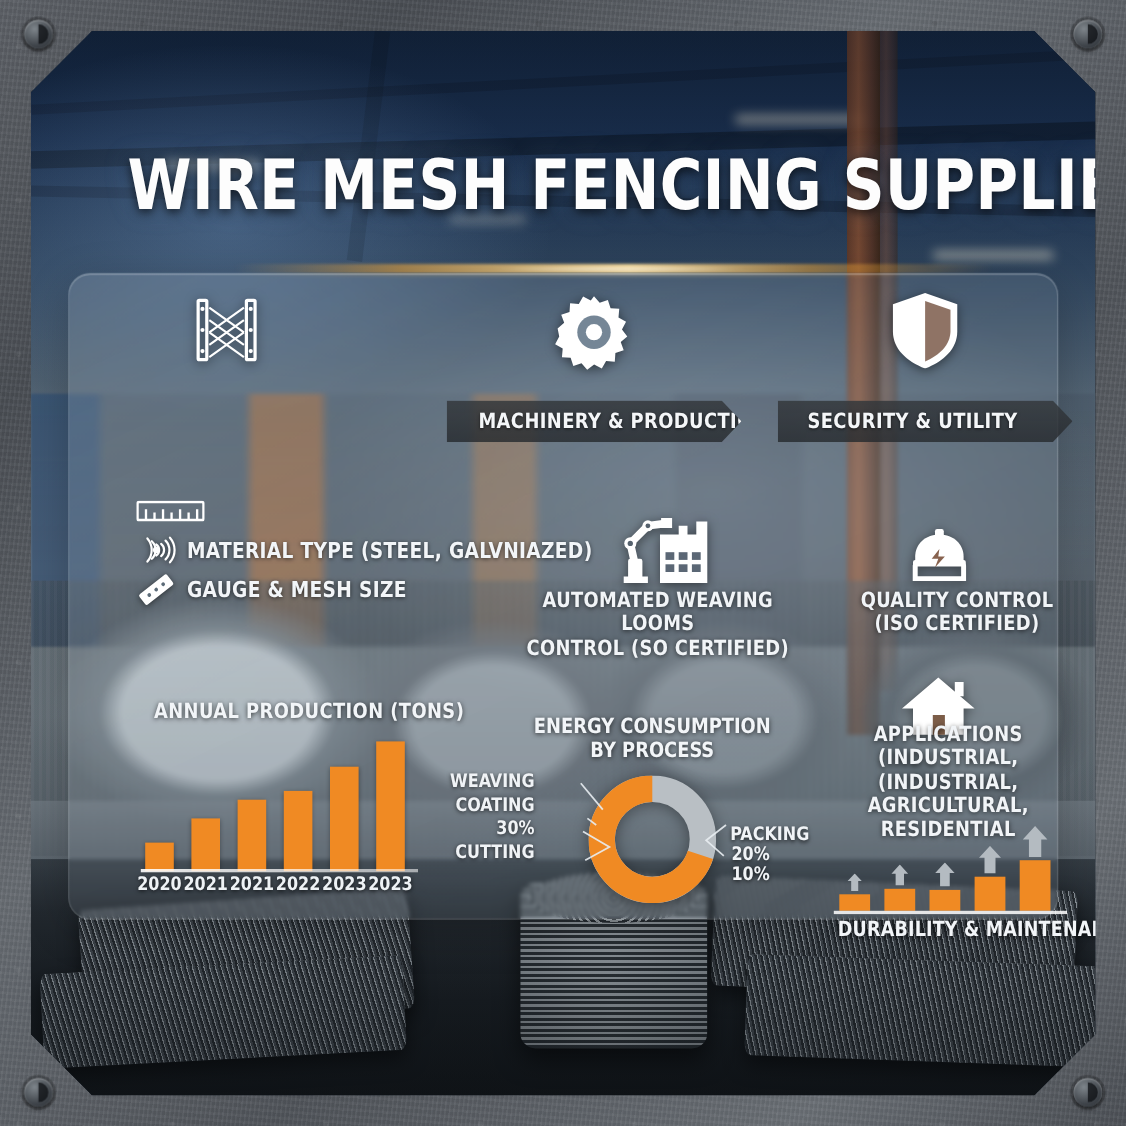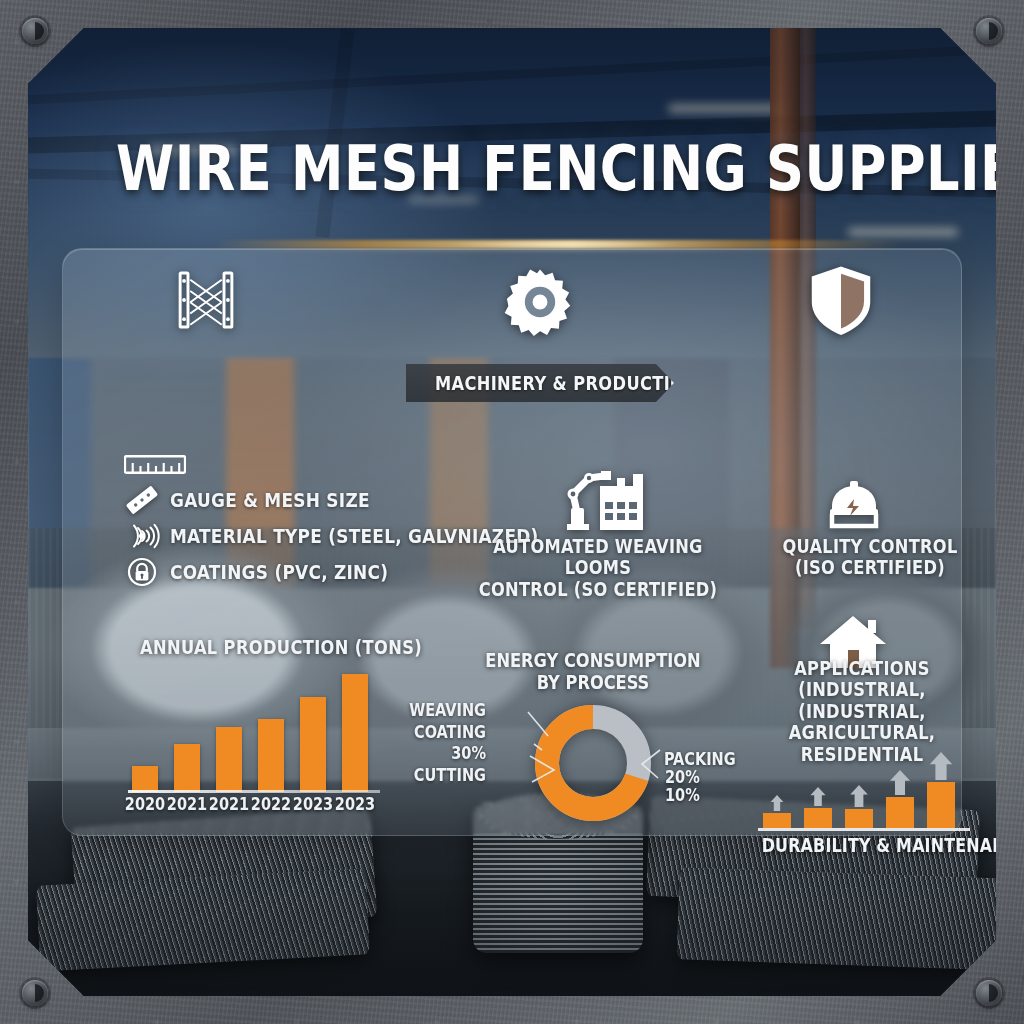--- a/index.html
+++ b/index.html
@@ -384,73 +384,64 @@
       <div class="cat-icon" style="left:777px; top:235px;">
         <svg viewBox="0 0 64 64">
           <path fill="#ffffff" d="M32 3 L58 12 v22c0 14-11 24-26 30C17 58 6 48 6 34V12z"></path>
           <path fill="rgba(105,68,50,0.75)" d="M32 9.5 L52.5 16.5v17.2c0 11.4-9 19.6-20.5 24.6z"></path>
         </svg>
       </div>
 
       <div class="ribbon" style="left:378px; top:336px; width:268px;">
         <span>MACHINERY &amp; PRODUCTION</span>
       </div>
+      <div class="ribbon" style="left:679px; top:336px; width:268px;">
+        <span>SECURITY &amp; UTILITY</span>
+      </div>
 
       <div class="ruler-top">
         <svg viewBox="0 0 64 20">
           <rect x="1" y="1" width="62" height="17" rx="1.5" fill="none" stroke="#ffffff" stroke-width="2.4"></rect>
           <g stroke="#ffffff" stroke-width="2.2">
             <path d="M9 18 V8 M17 18 V11 M25 18 V8 M33 18 V11 M41 18 V8 M49 18 V11 M57 18 V8"></path>
           </g>
         </svg>
       </div>
 
       <div class="feat-list">
-        <div class="feat-row">
-          <span class="feat-ico">
-            <svg viewBox="0 0 36 30">
-              <g transform="rotate(-38 18 15)">
-                <rect x="2" y="9" width="32" height="12" rx="2" fill="#ffffff"></rect>
-                <g fill="#5c6b78">
-                  <circle cx="10" cy="15" r="1.7"></circle>
-                    <circle cx="18" cy="15" r="1.7"></circle>
-                    <circle cx="26" cy="15" r="1.7"></circle>
-                </g>
-              </g>
-            </svg>
-          </span>
-          <span class="feat-txt">GAUGE &amp; MESH SIZE</span>
-        </div>
         <div class="feat-row">
           <span class="feat-ico">
             <svg viewBox="0 0 36 30">
               <g fill="none" stroke="#ffffff" stroke-width="2" stroke-linecap="round">
                 <path d="M18 10a6 6 0 0 1 0 10"></path>
                 <path d="M14 7a11 11 0 0 1 0 16"></path>
                 <path d="M10 4.5a16 16 0 0 1 0 21"></path>
                 <path d="M22.5 9.5a7 7 0 0 1 0 11"></path>
                 <path d="M26.5 6.5a12 12 0 0 1 0 17"></path>
                 <path d="M30.5 3.8a17 17 0 0 1 0 22.4"></path>
               </g>
               <circle cx="18" cy="15" r="3" fill="#ffffff"></circle>
             </svg>
           </span>
           <span class="feat-txt">MATERIAL TYPE (STEEL, GALVNIAZED)</span>
         </div>
         <div class="feat-row">
           <span class="feat-ico">
             <svg viewBox="0 0 36 30">
-              <circle cx="18" cy="15" r="13" fill="none" stroke="#ffffff" stroke-width="2.2"></circle>
-              <path d="M13.2 14.2v-2.6a4.8 4.8 0 0 1 9.6 0v2.6" fill="none" stroke="#ffffff" stroke-width="2.2"></path>
-              <rect x="11.6" y="14" width="12.8" height="9.4" rx="1.6" fill="#ffffff"></rect>
-              <circle cx="18" cy="18" r="1.5" fill="#4a5663"></circle>
-              <rect x="17.1" y="18.4" width="1.8" height="3.4" fill="#4a5663"></rect>
+              <g transform="rotate(-38 18 15)">
+                <rect x="2" y="9" width="32" height="12" rx="2" fill="#ffffff"></rect>
+                <g fill="#5c6b78">
+                  <circle cx="10" cy="15" r="1.7"></circle>
+                    <circle cx="18" cy="15" r="1.7"></circle>
+                    <circle cx="26" cy="15" r="1.7"></circle>
+                </g>
+              </g>
             </svg>
           </span>
-          <span class="feat-txt">COATINGS (PVC, ZINC)</span>
+          <span class="feat-txt">GAUGE &amp; MESH SIZE</span>
         </div>
       </div>
 
       <div class="cat-icon" style="left:527px; top:428px; width:92px; height:80px;">
         <svg viewBox="0 0 92 80">
           <g fill="#ffffff">
             <path d="M12 68h22v6H12z"></path>
             <rect x="16" y="52" width="13" height="18" rx="2"></rect>
             <g stroke="#ffffff" stroke-width="7" stroke-linecap="round" fill="none">
               <path d="M22 56 L18 38"></path>

